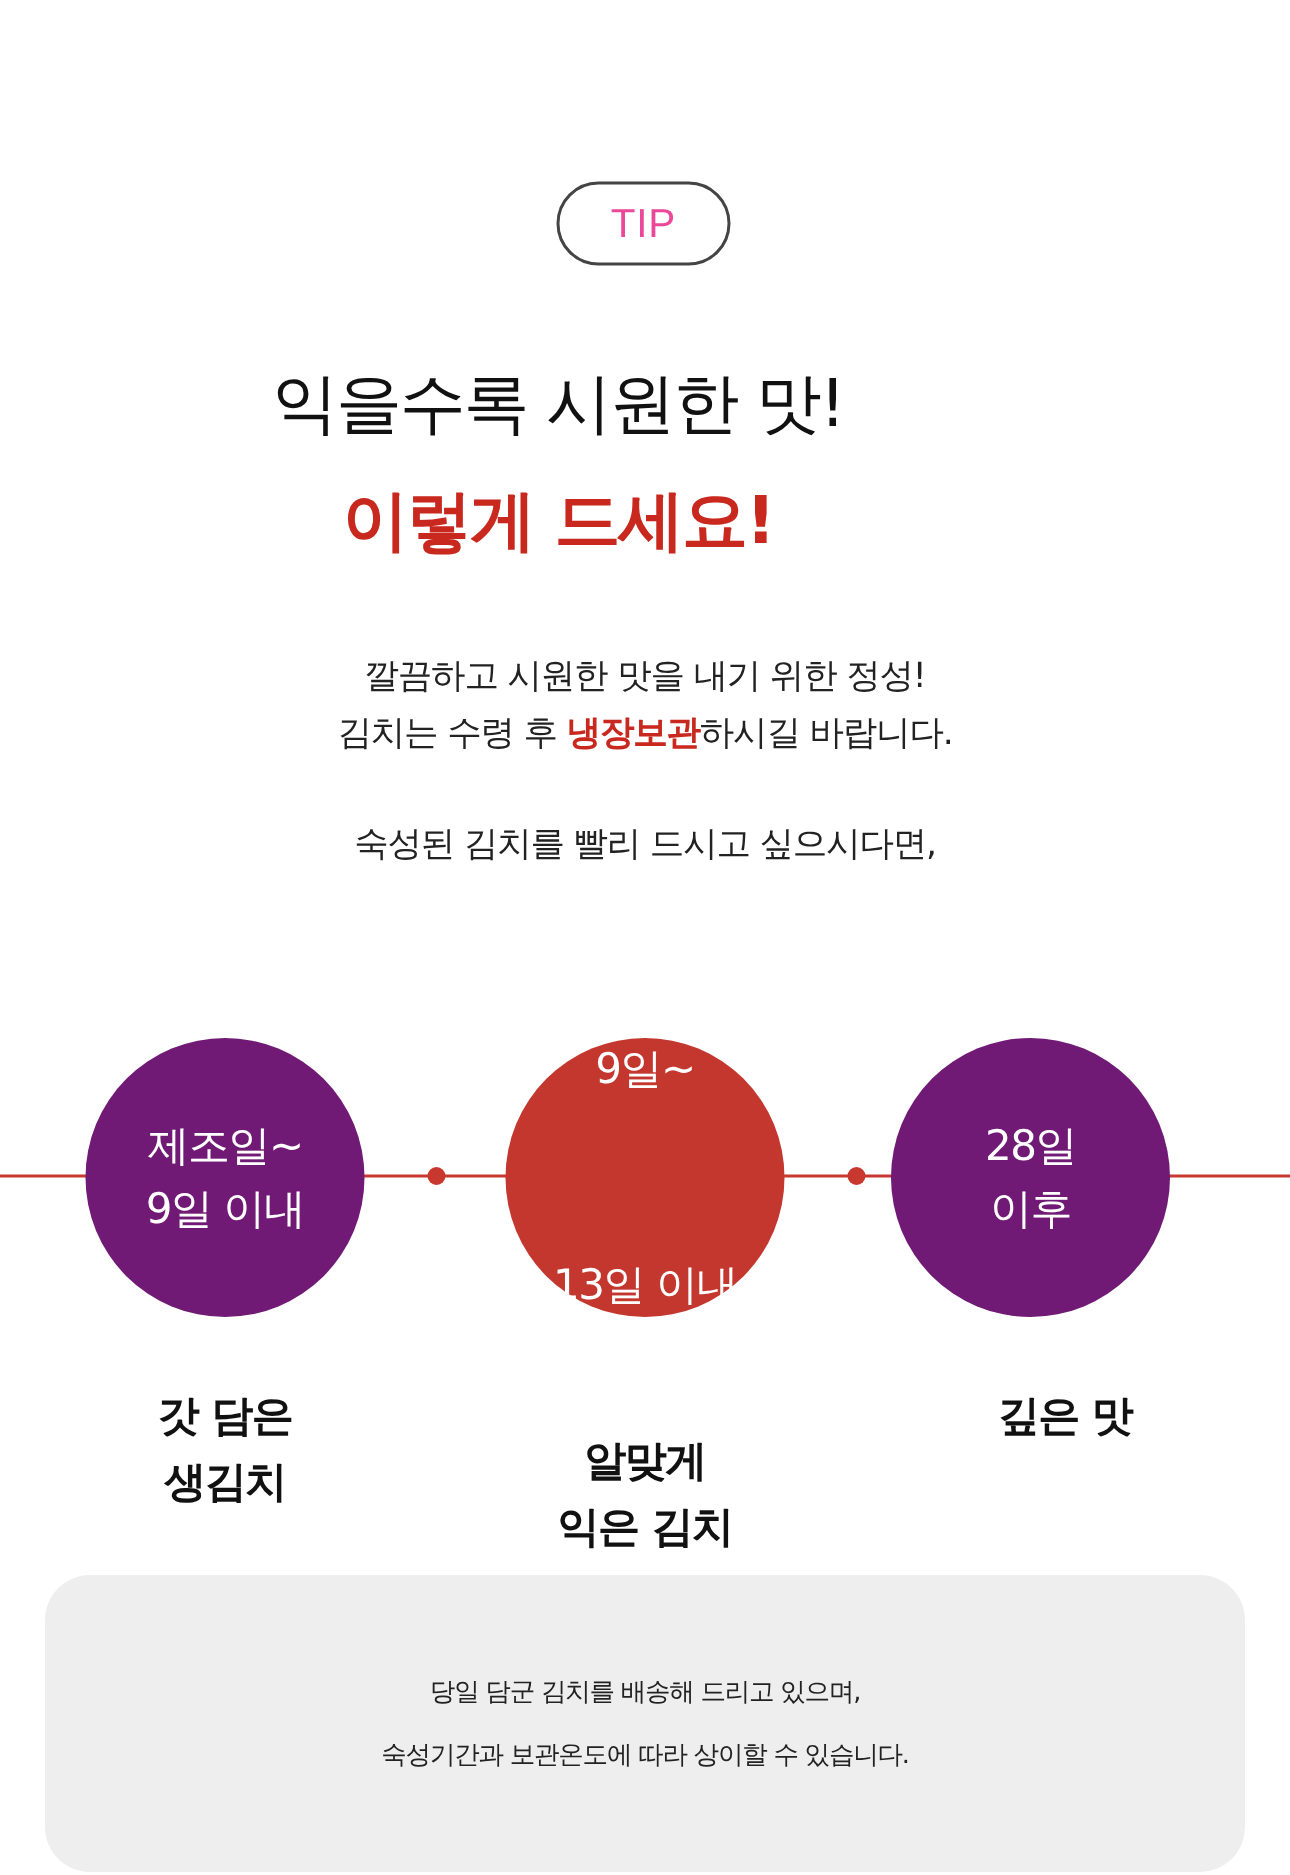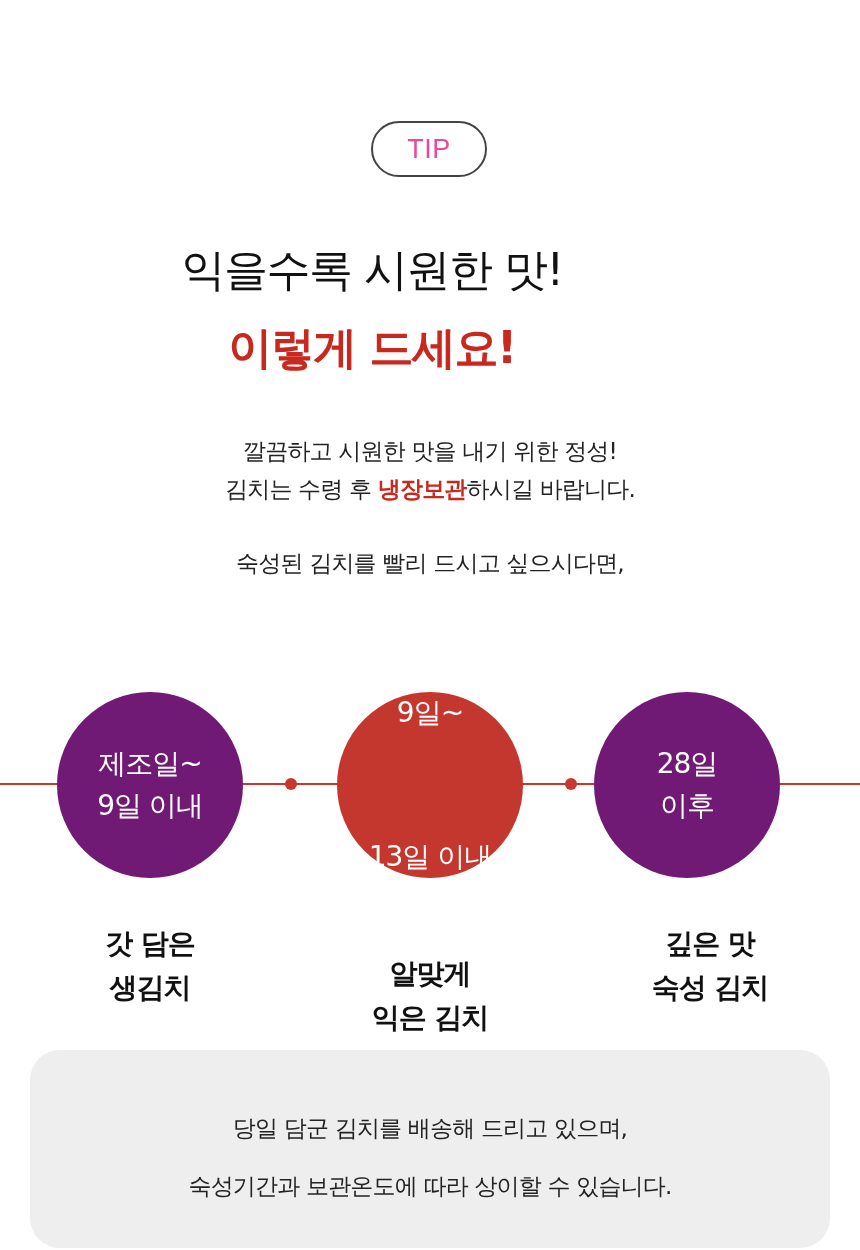--- a/index.html
+++ b/index.html
@@ -39,21 +39,21 @@
   }
   .stage-label {
     position: absolute; top: 922px; width: 200px; text-align: center;
     font-size: 28px; line-height: 44px; font-weight: 700; color: #111; letter-spacing: -1px;
   }
   .note-box {
     position: absolute; left: 30px; top: 1050px; width: 800px; height: 198px;
     background: #eeeeee; border-radius: 30px;
     display: flex; flex-direction: column; align-items: center; justify-content: center;
   }
-  .note-line { font-size: 23px; line-height: 42px; color: #222; letter-spacing: -0.8px; margin-top: 16px; }
+  .note-line { font-size: 17px; line-height: 42px; color: #222; letter-spacing: -0.8px; }
 </style>
 </head>
 <body>
 
 <div class="tip-badge">TIP</div>
 
 <div class="title title-1">익을수록 시원한 맛!</div>
 <div class="title title-2">이렇게 드세요!</div>
 
 <div class="desc desc-1">
@@ -88,20 +88,19 @@
   <div class="stage-label" style="left:50px;">
     <div>갓 담은</div>
     <div>생김치</div>
   </div>
   <div class="stage-label" style="left:330px;margin-top:30px;">
     <div>알맞게</div>
     <div>익은 김치</div>
   </div>
   <div class="stage-label" style="left:610px;">
     <div>깊은 맛</div>
-    <div>숙성 김치</div>
   </div>
 </div>
 
 <div class="note-box">
   <div class="note-line">당일 담군 김치를 배송해 드리고 있으며,</div>
   <div class="note-line">숙성기간과 보관온도에 따라 상이할 수 있습니다.</div>
 </div>
 
 </body></html>

